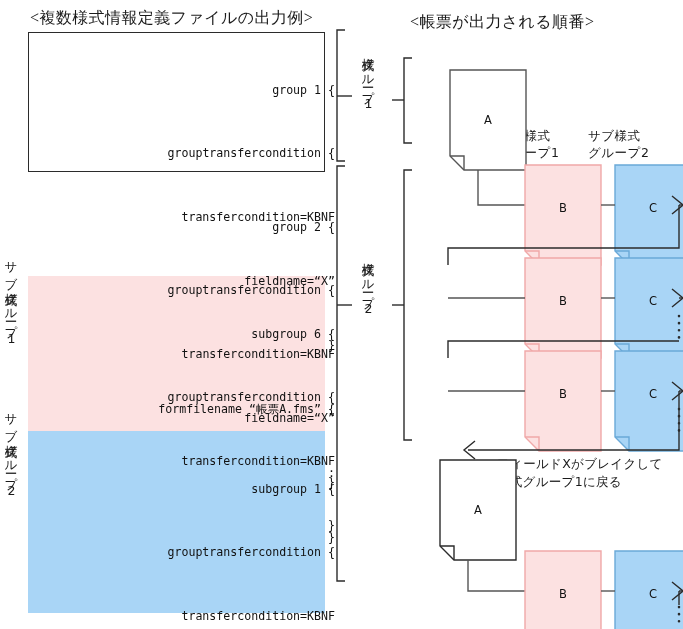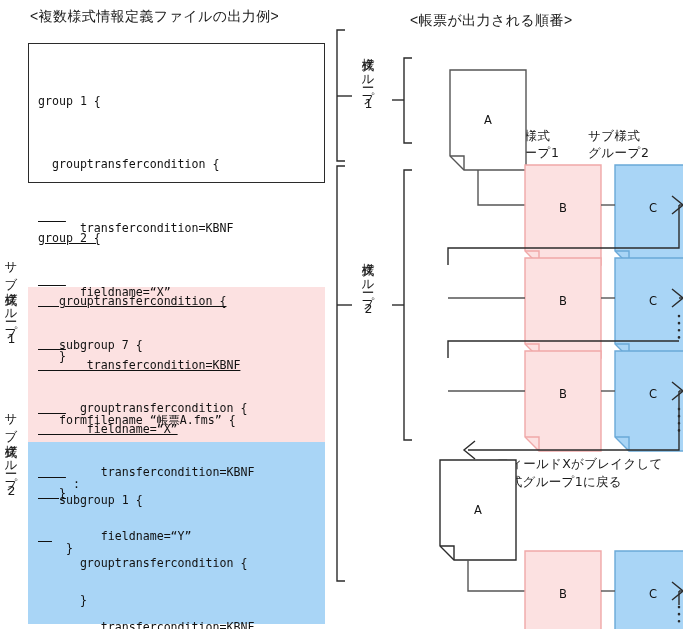--- a/index.html
+++ b/index.html
@@ -6,26 +6,26 @@
   body{
     width:683px;height:629px;position:relative;overflow:hidden;
     font-family:"DejaVu Sans","Liberation Sans",sans-serif;
     color:#1a1a1a;
     -webkit-font-smoothing:antialiased;
   }
   .abs{position:absolute;}
 
   
   .hdr{
-    font-size:14px;letter-spacing:.4px;white-space:nowrap;
-    font-family:Liberation Sans, sans-serif;
-  }
-
-  
-  .codewrap{position:absolute;left:28px;top:43px;width:297px;height:553px;}
+    font-size:16px;letter-spacing:.4px;white-space:nowrap;
+    font-family:Liberation Serif, serif;
+  }
+
+  
+  .codewrap{position:absolute;left:28px;top:32px;width:297px;height:553px;text-align:right;}
   .codebox1{
     position:absolute;left:0;top:0;width:297px;height:140px;
     border:1.4px solid #2b2b2b;box-sizing:border-box;background:#fff;
   }
   .panel{position:absolute;left:0;width:297px;box-sizing:border-box;}
   .panel.pink{background:#fce1e1;}
   .panel.blue{background:#a9d5f6;}
 
   .codetext{
     position:absolute;left:0;top:0;width:297px;
@@ -70,33 +70,32 @@
     <span class="ln">group 1 {</span>
     <span class="ln">  grouptransfercondition {</span>
     <span class="ln">      transfercondition=KBNF</span>
     <span class="ln">      fieldname=“X”</span>
     <span class="ln">   }</span>
     <span class="ln">   formfilename “帳票A.fms” {</span>
     <span class="ln">     :</span>
     <span class="ln">    }</span>
   </div>
 
-  <div class="codetext" style="left:10px;top:142px;text-decoration:underline;">
+  <div class="codetext" style="left:10px;top:142px;">
     <span class="ln">group 2 {</span>
     <span class="ln">   grouptransfercondition {</span>
     <span class="ln">       transfercondition=KBNF</span>
     <span class="ln">       fieldname=“X”</span>
     <span class="ln">   }</span>
   </div>
 
   <div class="codetext" style="left:10px;top:249px;">
-    <span class="ln">   subgroup 7 {</span>
+    <span class="ln">   subgroup 6 {</span>
     <span class="ln">      grouptransfercondition {</span>
     <span class="ln">         transfercondition=KBNF</span>
-    <span class="ln">         fieldname=“Y”</span>
     <span class="ln">      }</span>
     
     
     
     
   </div>
 
   <div class="codetext" style="left:10px;top:404px;">
     <span class="ln">   subgroup 1 {</span>
     <span class="ln">      grouptransfercondition {</span>

